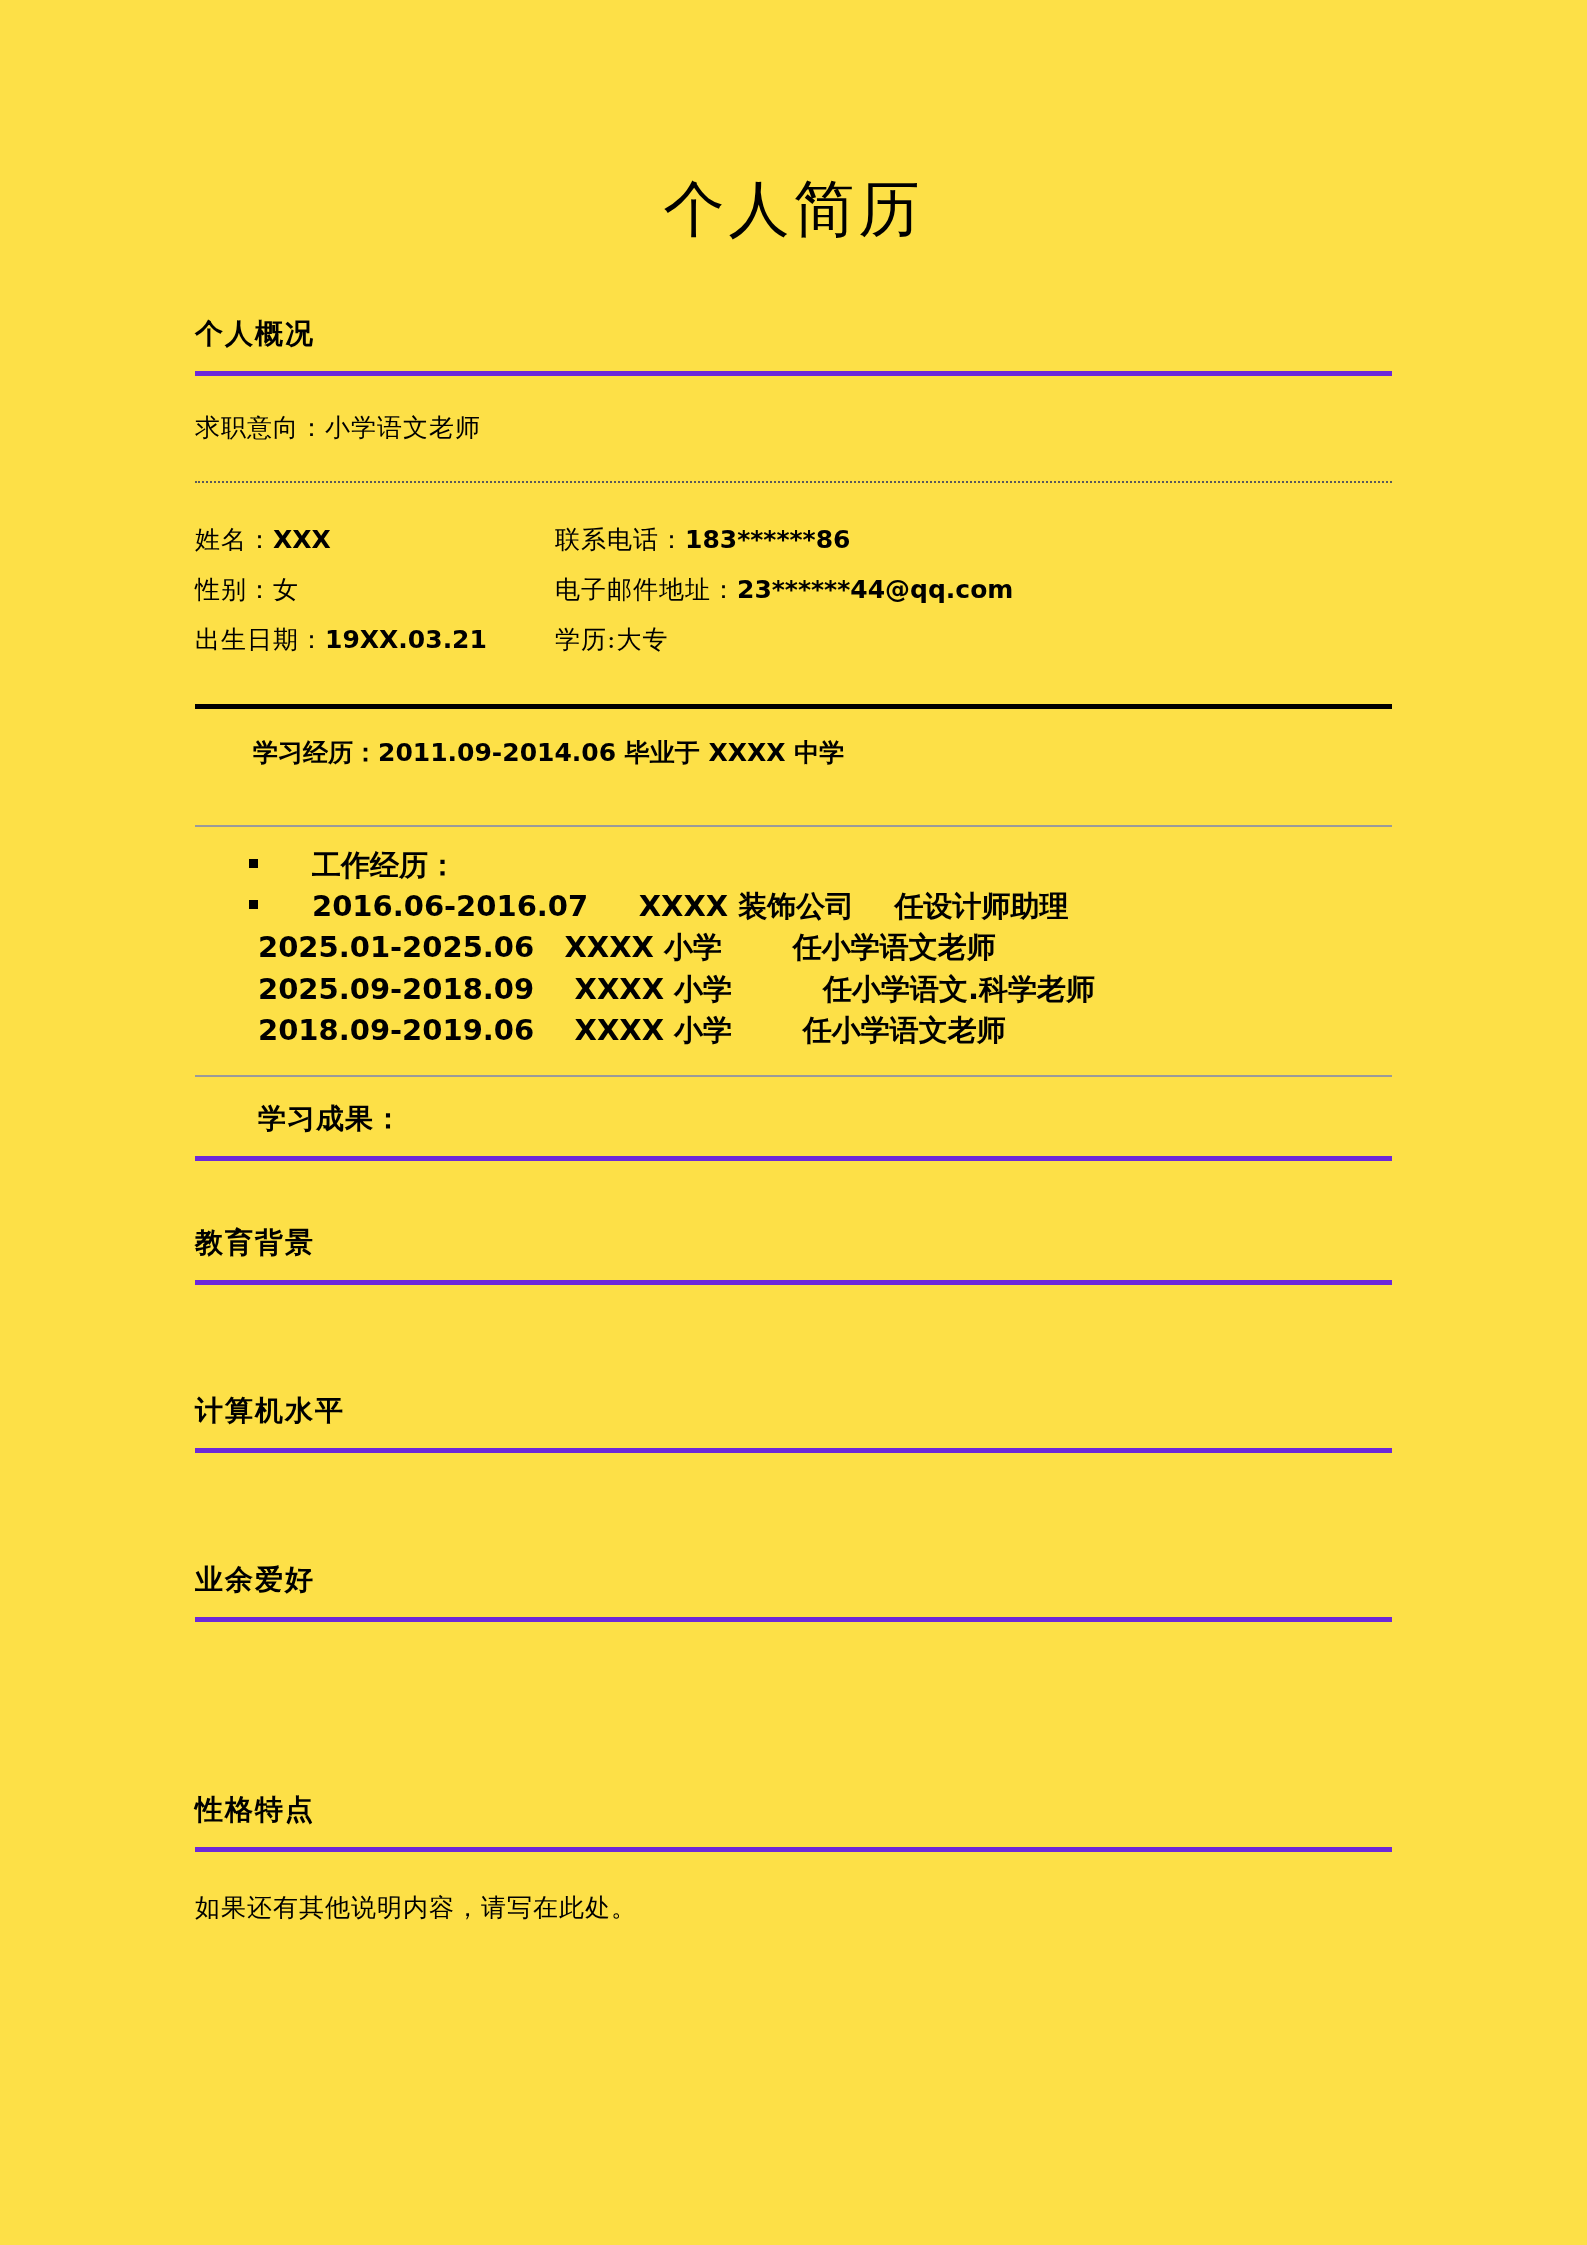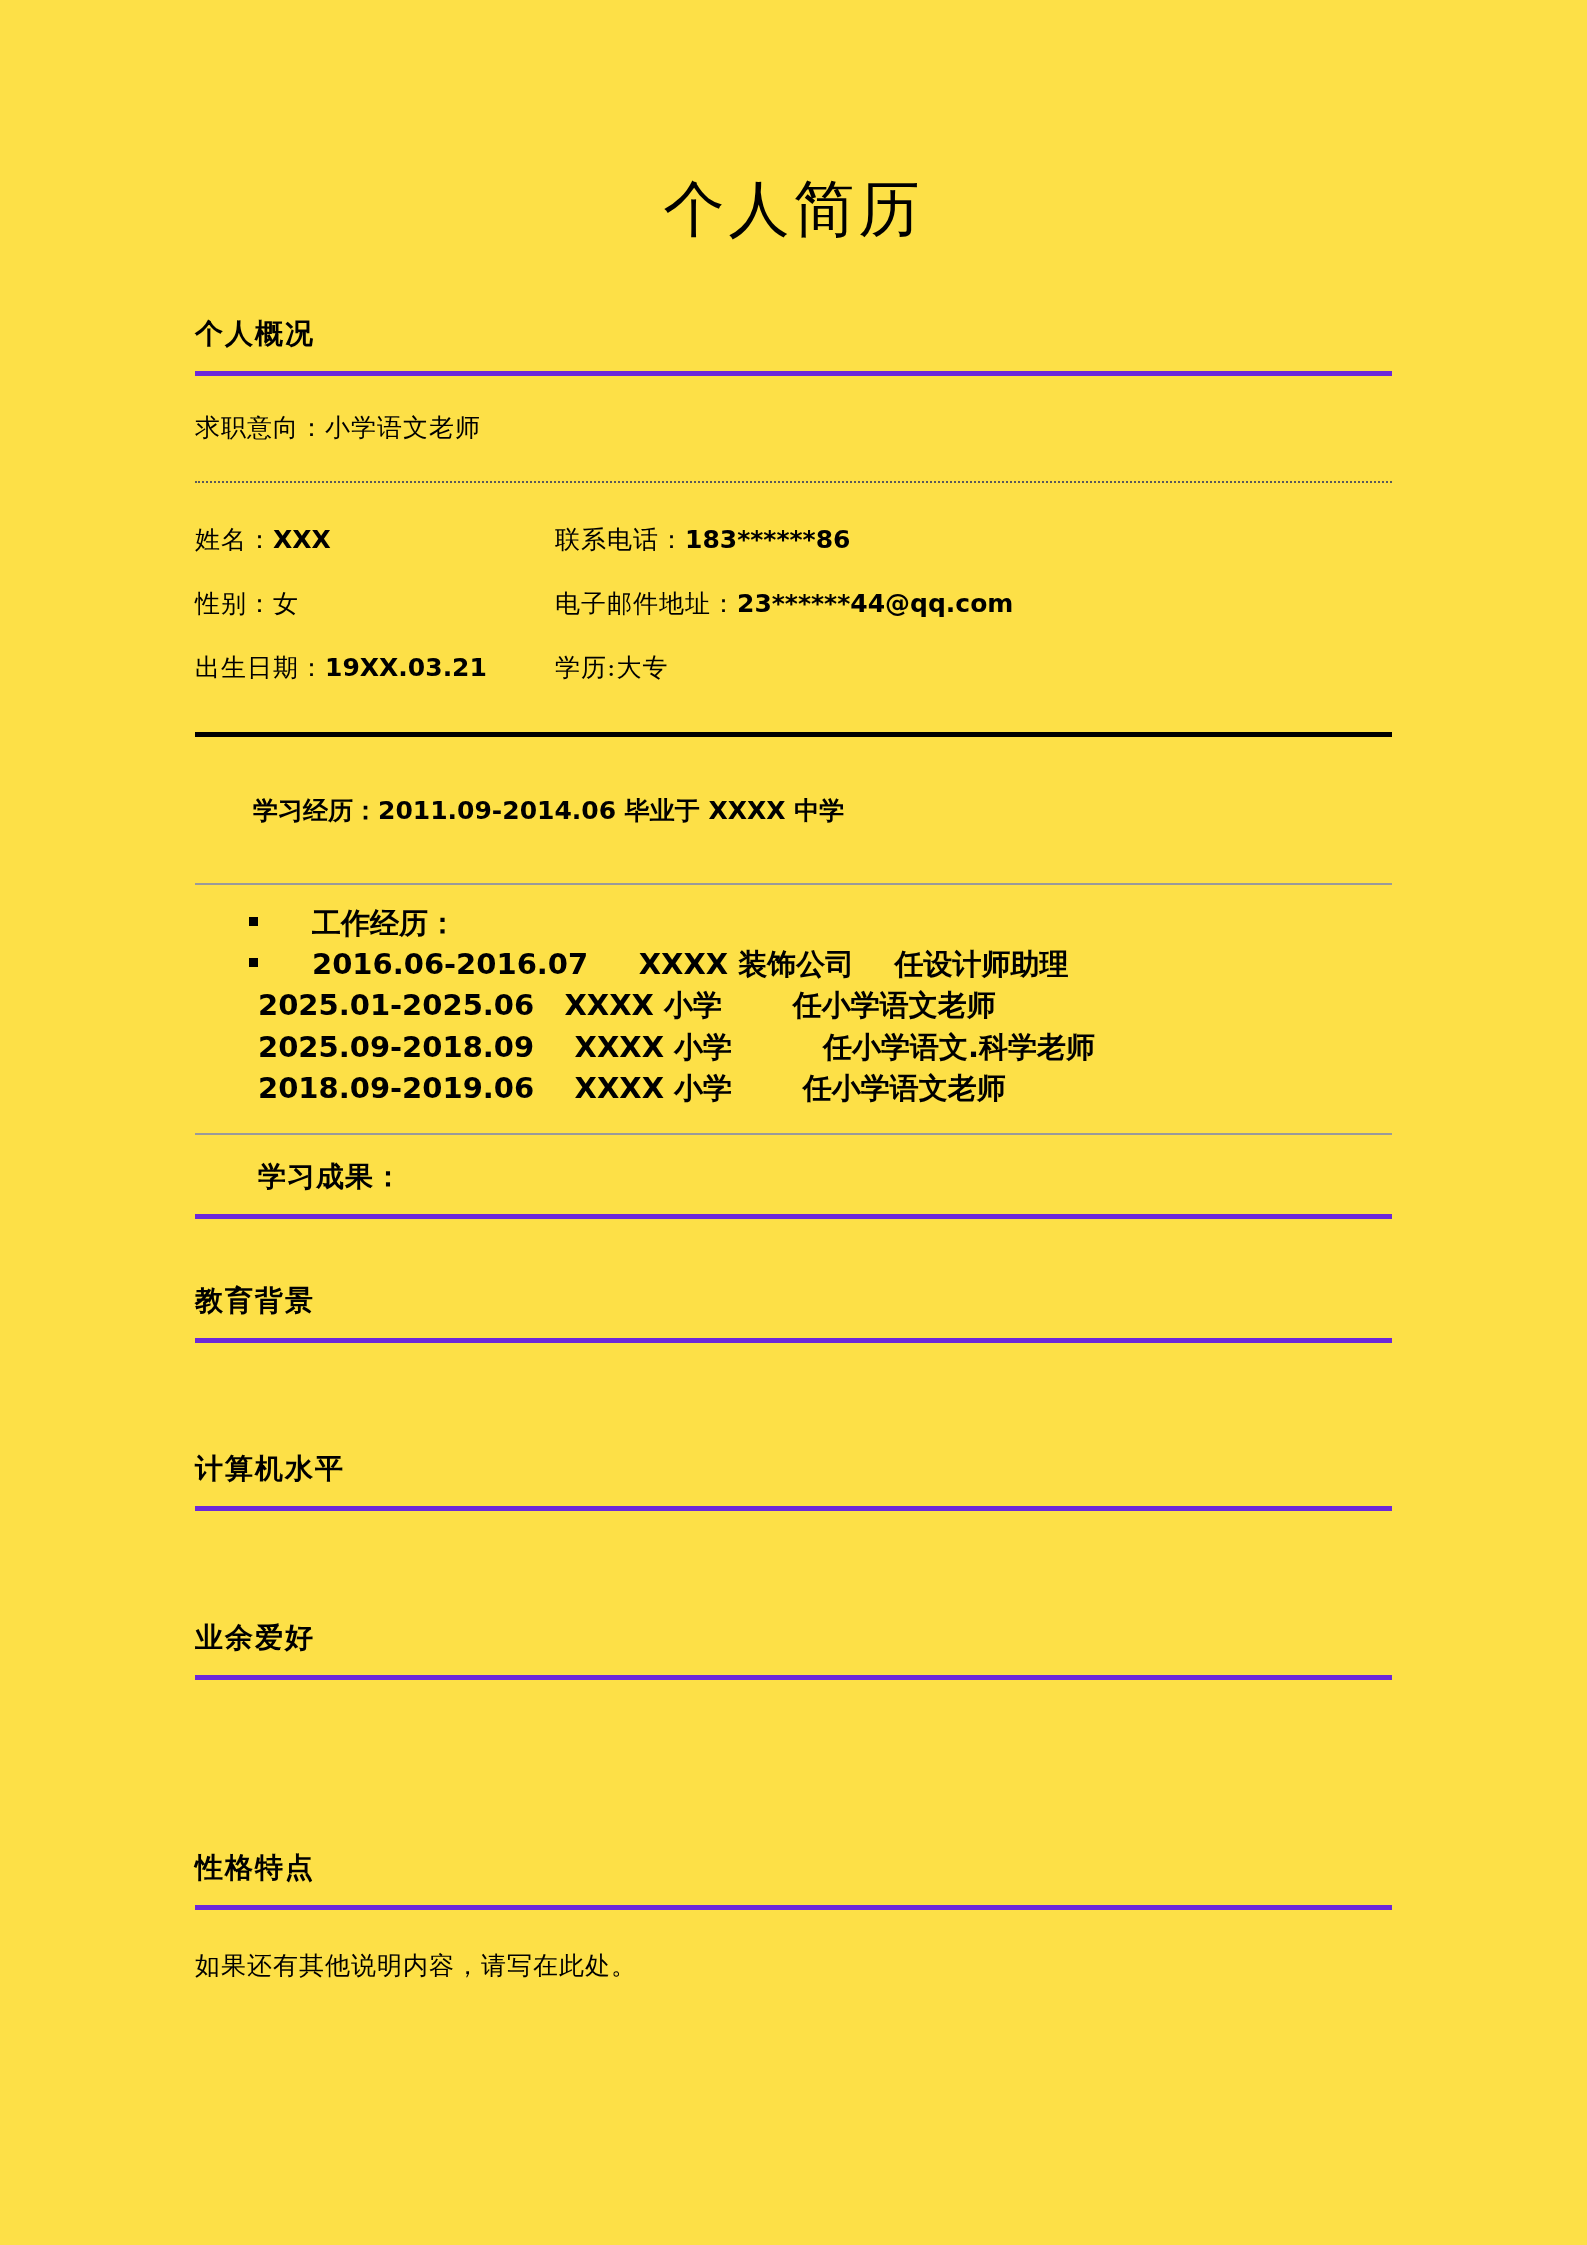--- a/index.html
+++ b/index.html
@@ -90,21 +90,21 @@
   .bold {
     font-family: "DejaVu Sans", "Liberation Sans", sans-serif;
     font-weight: 700;
     letter-spacing: 0;
   }
 
   
   .info-grid {
     display: grid;
     grid-template-columns: 360px 1fr;
-    row-gap: 31px;
+    row-gap: 17px;
   }
   .info-grid .cell {
     font-family: "DejaVu Serif", "Liberation Serif", serif;
     font-size: 25px;
     letter-spacing: 1px;
     white-space: nowrap;
   }
 
   
   .bullet-row {
@@ -182,21 +182,21 @@
 
       <div class="cell"><span>学历:</span><span>大专</span></div>
     </div>
 
     <div class="spacer-48"></div>
 
     <hr class="rule-thick">
 
     <div class="spacer-28"></div>
 
-    <div class="line-sans bold" style="padding-left:58px;margin-top:30px;">学习经历：2011.09-2014.06 毕业于 XXXX 中学</div>
+    <div class="line-sans bold" style="padding-left:58px;">学习经历：2011.09-2014.06 毕业于 XXXX 中学</div>
 
     <div class="spacer-28"></div>
 
 
     <div class="spacer-28"></div>
 
     <hr class="rule-thin">
 
     <div class="spacer-18"></div>
 

